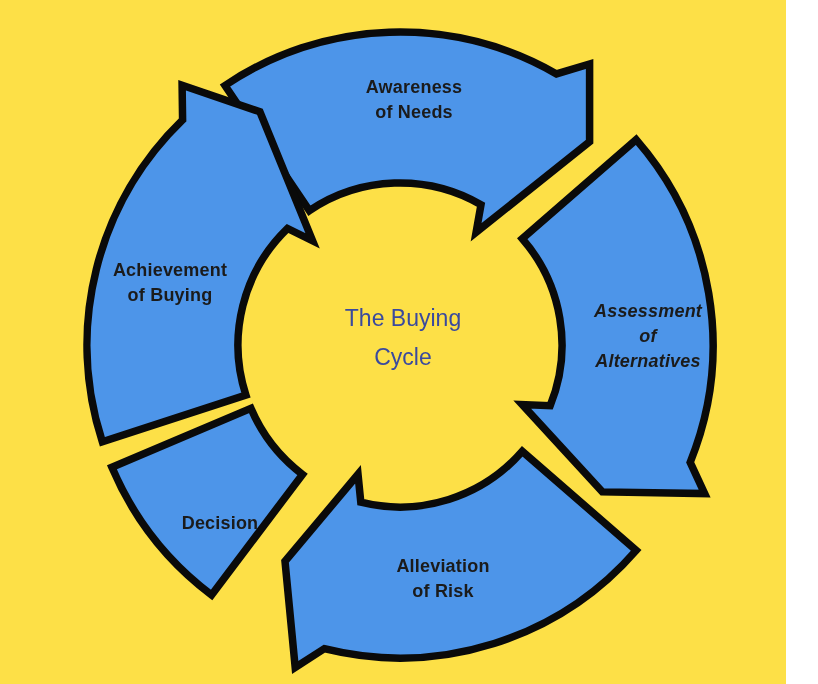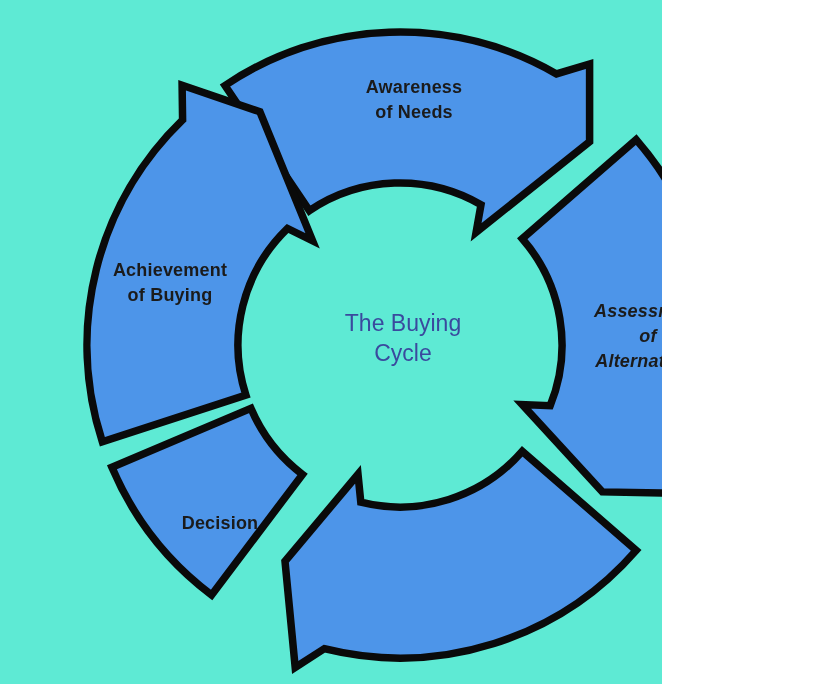--- a/index.html
+++ b/index.html
@@ -3,23 +3,23 @@
 <meta charset="utf-8">
 <style>
   html, body {
     margin: 0;
     padding: 0;
     background: #ffffff;
     font-family: "Liberation Sans", sans-serif;
   }
   .stage {
     position: relative;
-    width: 662px;
+    width: 786px;
     height: 684px;
-    background: #5eead4;
+    background: #fde047;
     overflow: hidden;
   }
   .cycle-svg {
     position: absolute;
     left: 0;
     top: 0;
   }
   .seg {
     stroke: #0a0a0a;
     stroke-width: 7.5;
@@ -36,21 +36,21 @@
     font-weight: 700;
     color: #1b1b1b;
     letter-spacing: 0.2px;
   }
   .center-label {
     position: absolute;
     transform: translate(-50%, -50%);
     text-align: center;
     white-space: pre-line;
     font-size: 23px;
-    line-height: 30px;
+    line-height: 39px;
     font-weight: 400;
     color: #3a4a9e;
   }
 </style>
 </head>
 <body>
 
 <div class="stage">
 
   <svg class="cycle-svg" width="818" height="684" viewBox="0 0 818 684">
@@ -98,20 +98,22 @@
              Z" fill="#4d95e9"></path>
   </svg>
 
   <div class="seg-label" style="left:414px; top:100px;">Awareness
 of Needs</div>
 
   <div class="seg-label" style="left:648px; top:336px;font-style:italic;">Assessment
 of
 Alternatives</div>
 
+  <div class="seg-label" style="left:443px; top:579px;">Alleviation
+of Risk</div>
 
   <div class="seg-label" style="left:220px; top:523px;">Decision</div>
 
   <div class="seg-label" style="left:170px; top:283px;">Achievement
 of Buying</div>
 
   <div class="center-label" style="left:403px; top:338px;">The Buying
 Cycle</div>
 
 </div>

